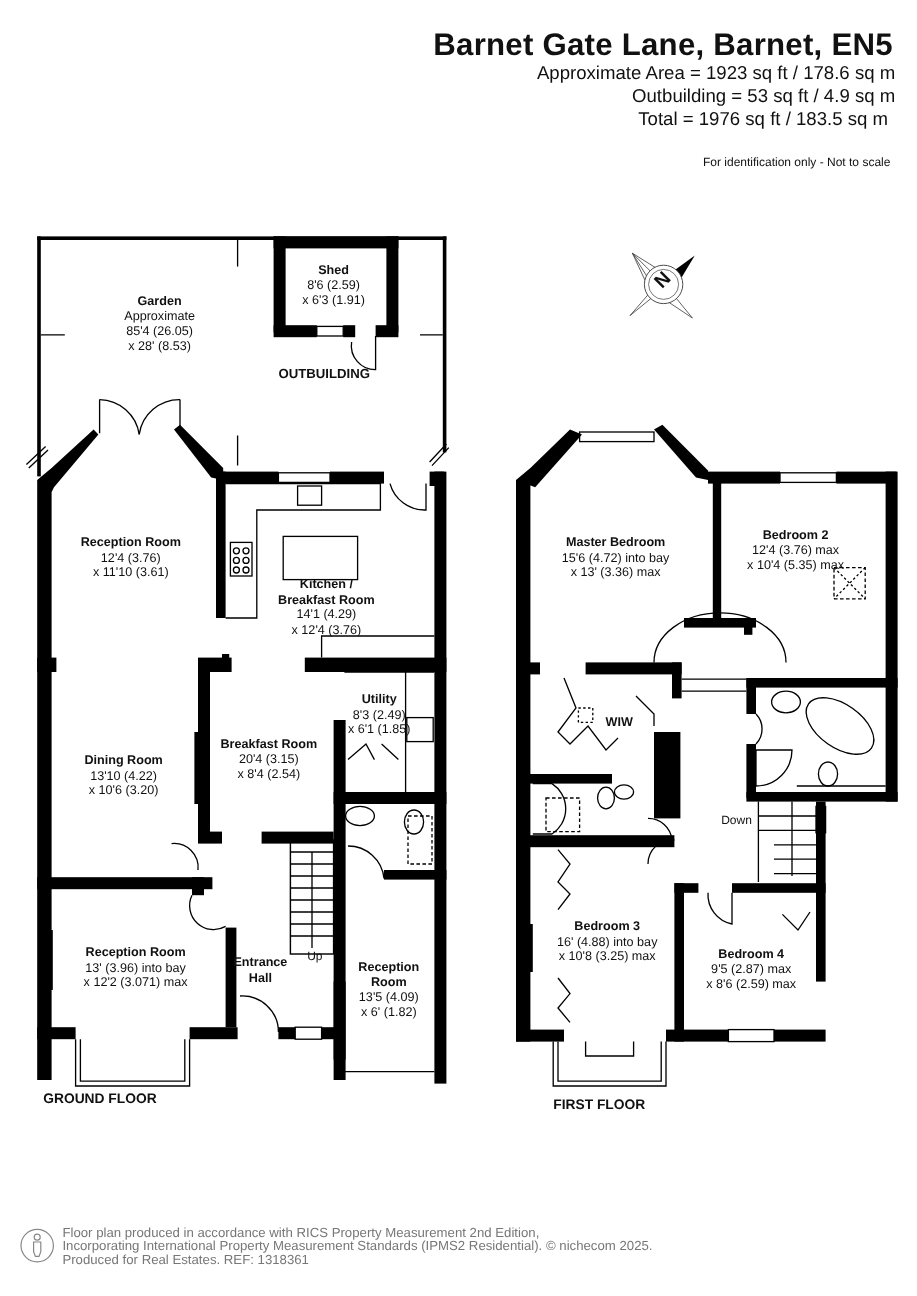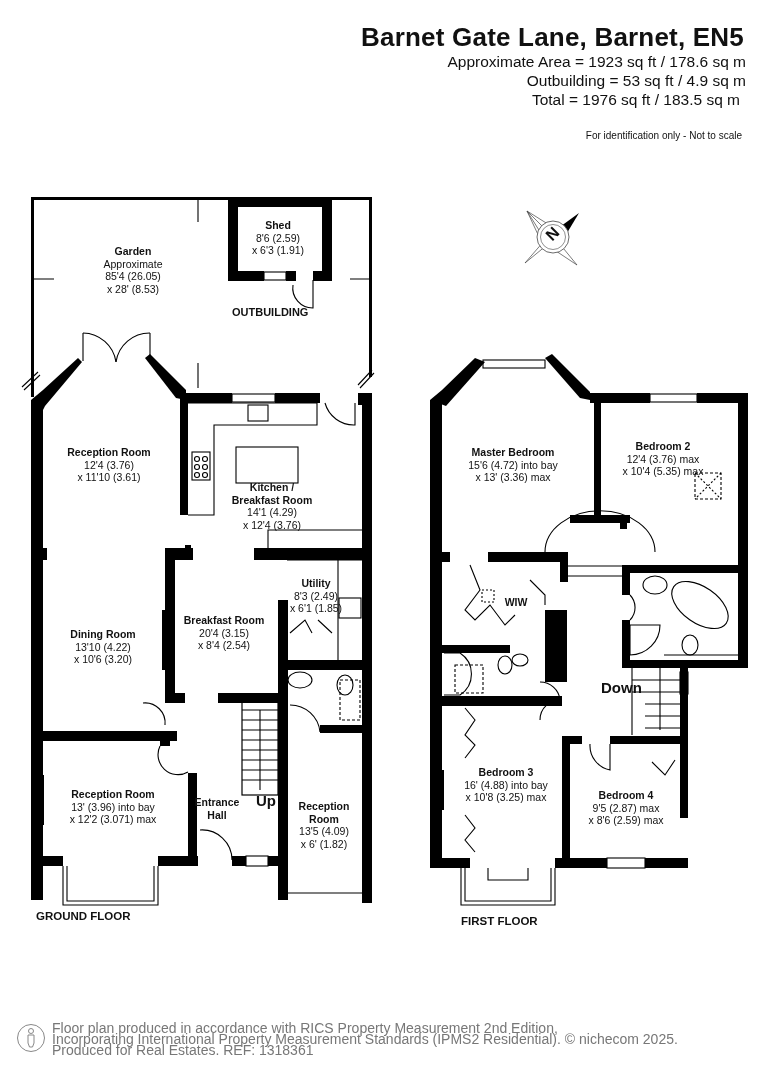--- a/index.html
+++ b/index.html
@@ -6,24 +6,24 @@
   body { width: 764px; height: 1080px; position: relative; overflow: hidden; font-family: "Liberation Sans", sans-serif; color: #111; }
   .header { position: absolute; right: 18px; top: 22px; text-align: right; }
   .title { font-size: 26px; font-weight: bold; letter-spacing: 0.2px; line-height: 30px; margin-right: 2px; }
   .area-line { font-size: 15.5px; line-height: 19px; }
   .disclaimer { font-size: 10px; line-height: 14px; margin-top: 20px; margin-right: 4px; }
   svg.plan { position: absolute; left: 0; top: 0; }
   .lbl { position: absolute; text-align: center; font-size: 10.5px; line-height: 12.5px; white-space: nowrap; transform: translateX(-50%); }
   .lbl .rn { font-weight: bold; display: block; text-align: center; }
   .lbl .d { display: block; }
   .floor-label { position: absolute; font-weight: bold; font-size: 11.5px; }
-  .small-lbl { position: absolute; font-weight: bold; font-size: 15px; }
+  .small-lbl { position: absolute; font-weight: normal; font-size: 10px; }
   .footer { position: absolute; left: 16px; top: 1023px; display: flex; align-items: flex-start; color: #777; }
   .footer .icon { width: 30px; height: 30px; margin-right: 6px; }
-  .footer .text { font-size: 14px; line-height: 11px; }
+  .footer .text { font-size: 11px; line-height: 11px; }
 </style>
 </head>
 <body>
 
 <div class="header">
   <div class="title">Barnet Gate Lane, Barnet, EN5</div>
   <div class="area-line">Approximate Area = 1923 sq ft / 178.6 sq m</div>
   <div class="area-line">Outbuilding = 53 sq ft / 4.9 sq m</div>
   <div class="area-line" style="margin-right:6px">Total = 1976 sq ft / 183.5 sq m</div>
   <div class="disclaimer">For identification only - Not to scale</div>

